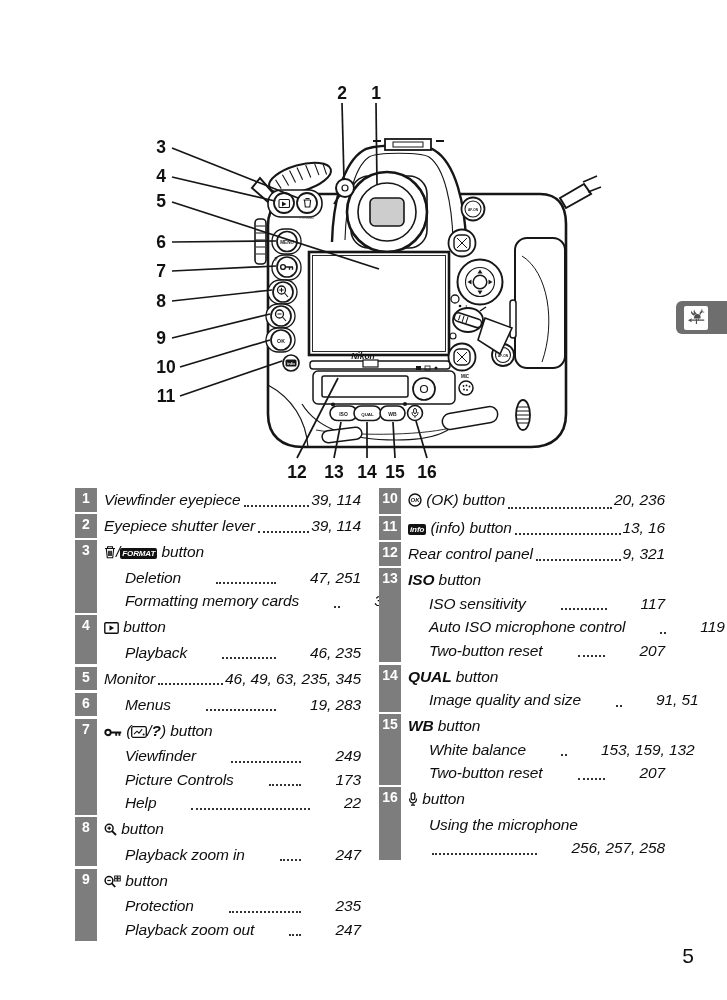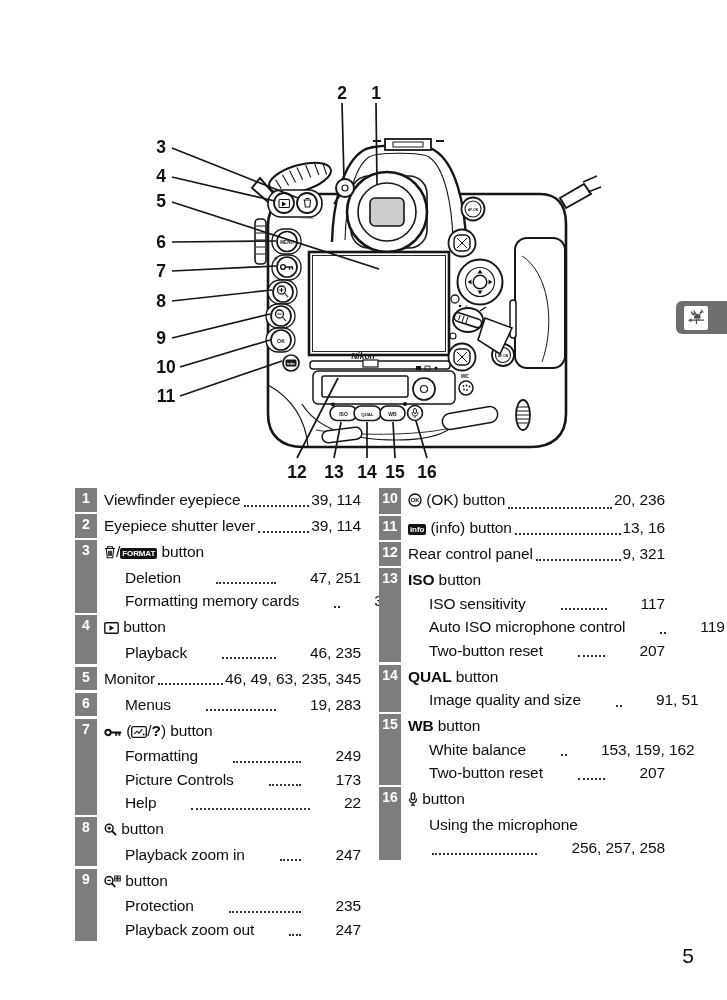--- a/index.html
+++ b/index.html
@@ -14,21 +14,21 @@
            display:flex;align-items:center;justify-content:center;}
   
   .index{position:absolute;left:75px;top:488px;width:590px;display:grid;
          grid-template-columns:286px 286px;column-gap:18px;align-content:start;}
   .item{display:flex;margin-bottom:2.5px;}
   .numcol{flex:none;width:22px;background:#7d7d7d;color:#fff;text-align:center;}
   .numcol span{display:block;font-size:14px;font-weight:bold;line-height:21px;}
   .content{flex:1;min-width:0;padding-left:7px;}
   .line{display:flex;font-size:15.5px;line-height:23.5px;letter-spacing:-0.1px;}
   .line.sub{padding-left:21px;gap:32px;}
-  .lbl,.pages{white-space:nowrap;}
+  .lbl,.pages{white-space:nowrap;font-style:italic;}
   .leader{flex:1;min-width:6px;border-bottom:2px dotted #333;align-self:flex-end;
           margin:0 2px 5px 3px;}
   .seg-b{font-weight:bold;}
   .badge{display:inline-block;background:#111;color:#fff;border-radius:2px;
          font-weight:bold;font-size:8px;line-height:11px;padding:0 2px;vertical-align:1px;}
   .menulogo{font-weight:bold;display:inline-block;transform:scaleX(0.82);
             transform-origin:left center;letter-spacing:-0.6px;margin-right:-3px;}
   .ic{display:inline-block;vertical-align:-2px;}
   .page-number{position:absolute;right:33px;top:944px;font-size:21px;}
 </style>
@@ -405,21 +405,21 @@
               <span class="lbl"><span class="ic"><svg width="18" height="11" viewBox="0 0 18 11">
                     <circle cx="4" cy="5.5" r="2.7" fill="none" stroke="#111" stroke-width="1.9"></circle>
                     <path d="M6.8 5.5h10.4M12.2 5.5v3.2M15.4 5.5v3.2" stroke="#111" stroke-width="1.9" fill="none"></path>
                   </svg></span><span> (</span><span class="ic"><svg width="16" height="12" viewBox="0 0 16 12">
                     <rect x="0.7" y="0.7" width="14.6" height="10.6" rx="1.5" fill="none" stroke="#111" stroke-width="1.3"></rect>
                     <path d="M3 8.2l3-3 2 2 3.2-4" stroke="#111" stroke-width="1.1" fill="none"></path>
                     <circle cx="12.6" cy="8.6" r="1" fill="#111"></circle>
                   </svg></span><span>/</span><span class="seg-b">?</span><span>) button</span></span>
             </div>
             <div class="line sub">
-              <span class="lbl">Formatting</span>
+              <span class="lbl">Viewfinder</span>
               <span class="leader"></span>
               <span class="pages">249</span>
             </div>
             <div class="line sub">
               <span class="lbl">Picture Controls</span>
               <span class="leader"></span>
               <span class="pages">173</span>
             </div>
             <div class="line sub">
               <span class="lbl">Help</span>
@@ -562,21 +562,21 @@
           <div class="numcol">
             <span>15</span>
           </div>
           <div class="content">
             <div class="line title">
               <span class="lbl"><span class="seg-b">WB</span><span> button</span></span>
             </div>
             <div class="line sub">
               <span class="lbl">White balance</span>
               <span class="leader"></span>
-              <span class="pages">153, 159, 162</span>
+              <span class="pages">153, 159, 132</span>
             </div>
             <div class="line sub">
               <span class="lbl">Two-button reset</span>
               <span class="leader"></span>
               <span class="pages">207</span>
             </div>
           </div>
         </div>
         <div class="item">
           <div class="numcol">

